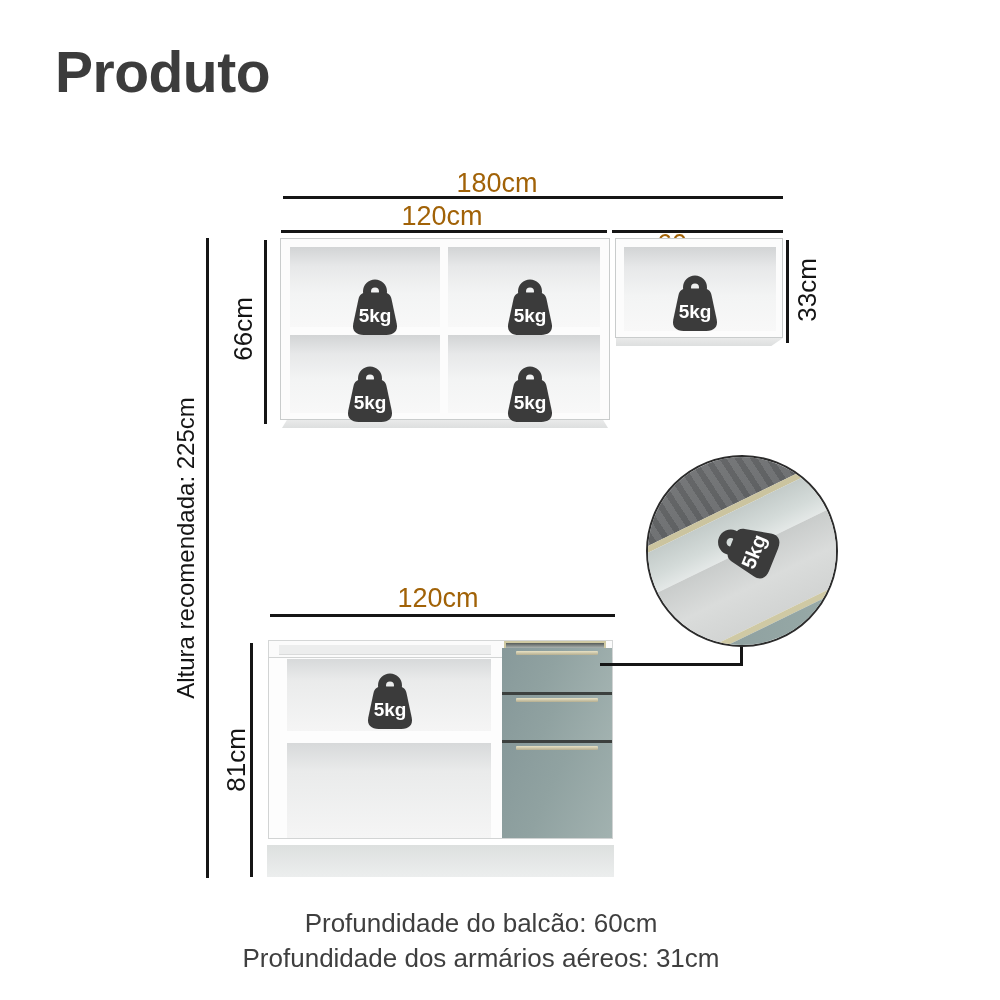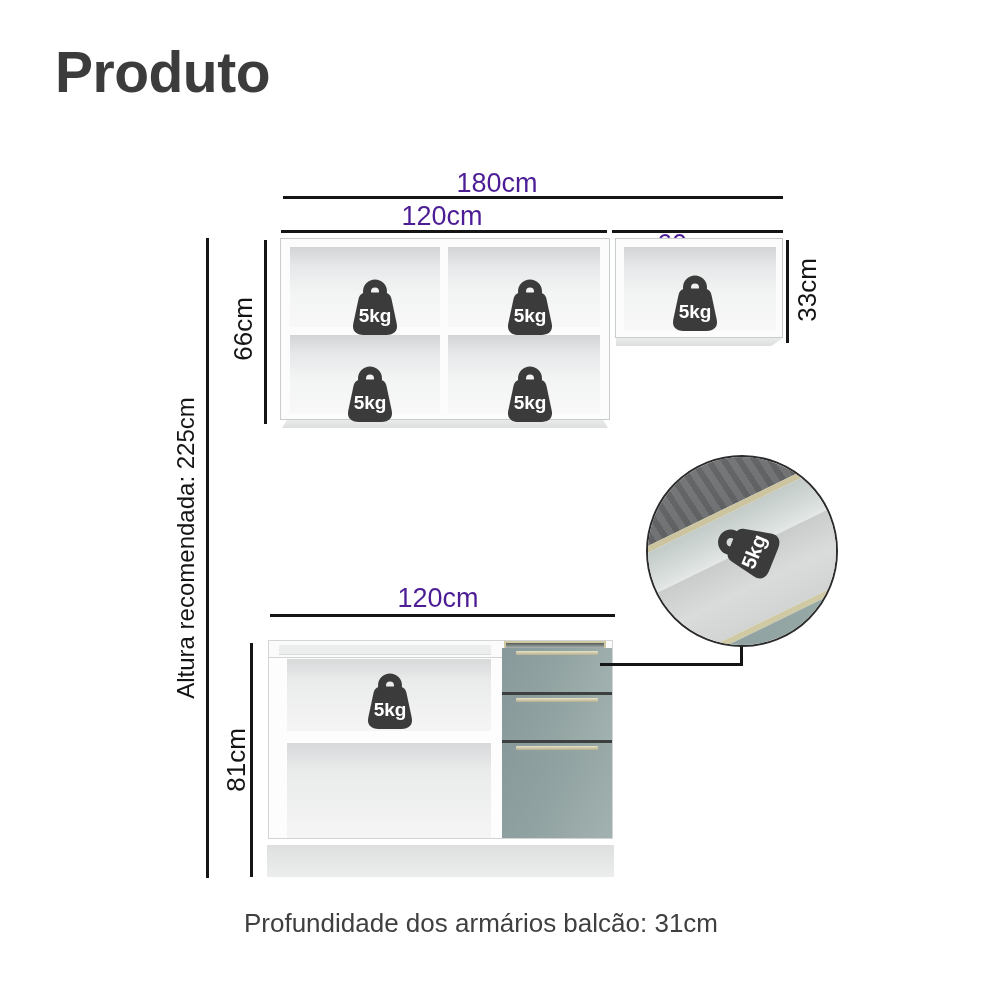--- a/index.html
+++ b/index.html
@@ -8,21 +8,21 @@
     font-family:"Liberation Sans",sans-serif;color:#141414;
   }
   .abs{position:absolute;}
   
   .title{left:55px;top:36px;font-size:57px;font-weight:700;line-height:73px;
          color:var(--title-text,#3c3c3c);letter-spacing:-.5px;}
   
   .dline{background:var(--line,#151515);}
   .h3{height:3px;} .w3{width:3px;}
   
-  .hlabel{transform:translate(-50%,-50%);font-size:27px;color:#4c1d95;white-space:nowrap;text-align:center;}
+  .hlabel{transform:translate(-50%,-50%);font-size:27px;color:#a16207;white-space:nowrap;text-align:center;}
   .vlabel{transform:translate(-50%,-50%) rotate(-90deg);font-size:26px;color:#141414;white-space:nowrap;}
   .vlabel.small{font-size:24px;}
   
   .unit{background:#fcfcfc;border:1px solid #c9cccc;box-sizing:border-box;}
   .comp{position:absolute;background:linear-gradient(180deg,#d2d4d5 0%,#e7e8e9 24%,#f3f4f4 58%,#f8f8f8 100%);}
   .bottomface{position:absolute;background:linear-gradient(180deg,#e9eaea,#dddfdf);}
   
   .kb{position:absolute;color:var(--icon,#3b3b3b);}
   .kb svg{display:block;}
   
@@ -183,16 +183,17 @@
     <div class="kb" style="left:70px;top:59px;transform:rotate(-68deg);">
       <svg viewBox="0 0 60 64" width="64" height="68">
           <circle cx="30" cy="12.5" r="8" fill="none" stroke="currentColor" stroke-width="8"></circle>
           <path fill="currentColor" d="M21.5 13.5h17c4.5 0 7 2.3 8 6.5l5.2 24.5c1.6 7.6-3 11.5-10.4 11.5H18.7c-7.4 0-12-3.9-10.4-11.5l5.2-24.5c1-4.2 3.5-6.5 8-6.5z"></path>
           <text x="30" y="42.5" text-anchor="middle" font-size="19" font-weight="bold" fill="#ffffff" font-family="Liberation Sans, sans-serif">5kg</text>
         </svg>
     </div>
   </div>
 
   <div class="abs footer">
-    <div>Profundidade dos armários balcão: 31cm</div>
+    <div>Profundidade do balcão: 60cm</div>
+    <div>Profundidade dos armários aéreos: 31cm</div>
   </div>
 
 </div>
 
 </body></html>

